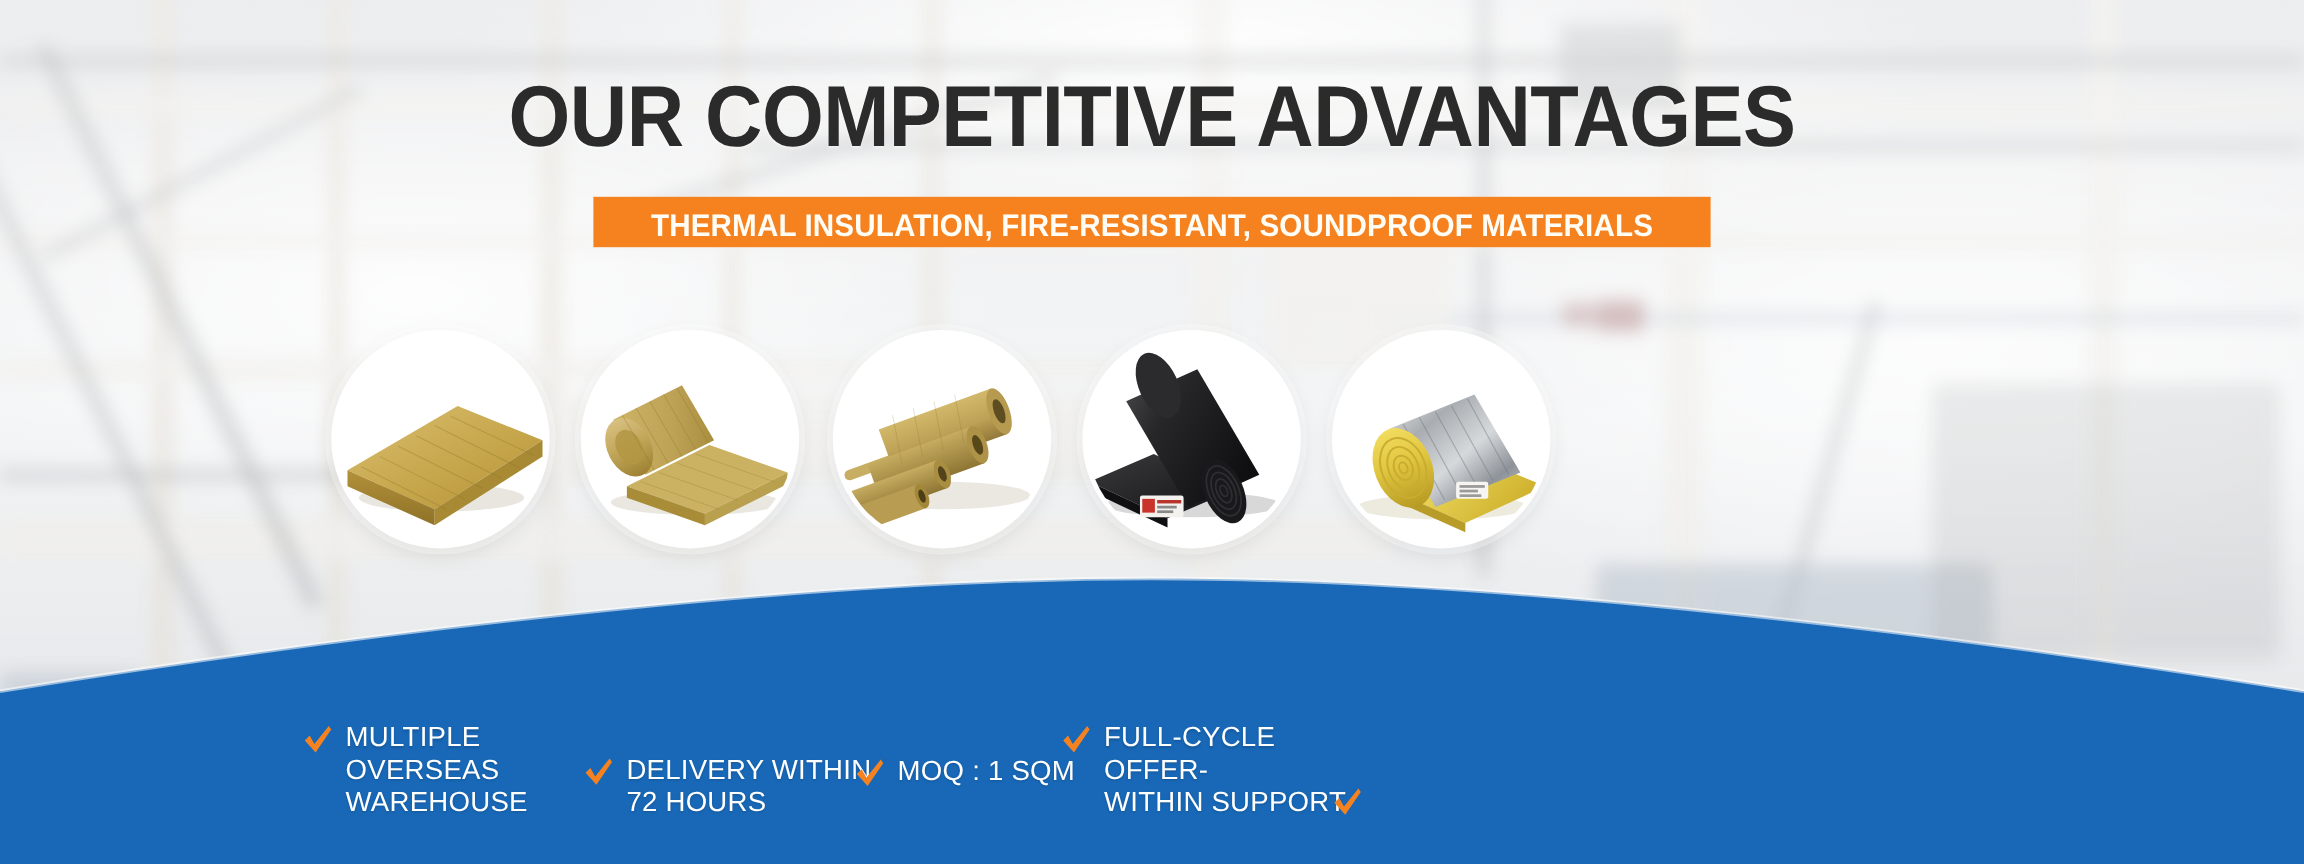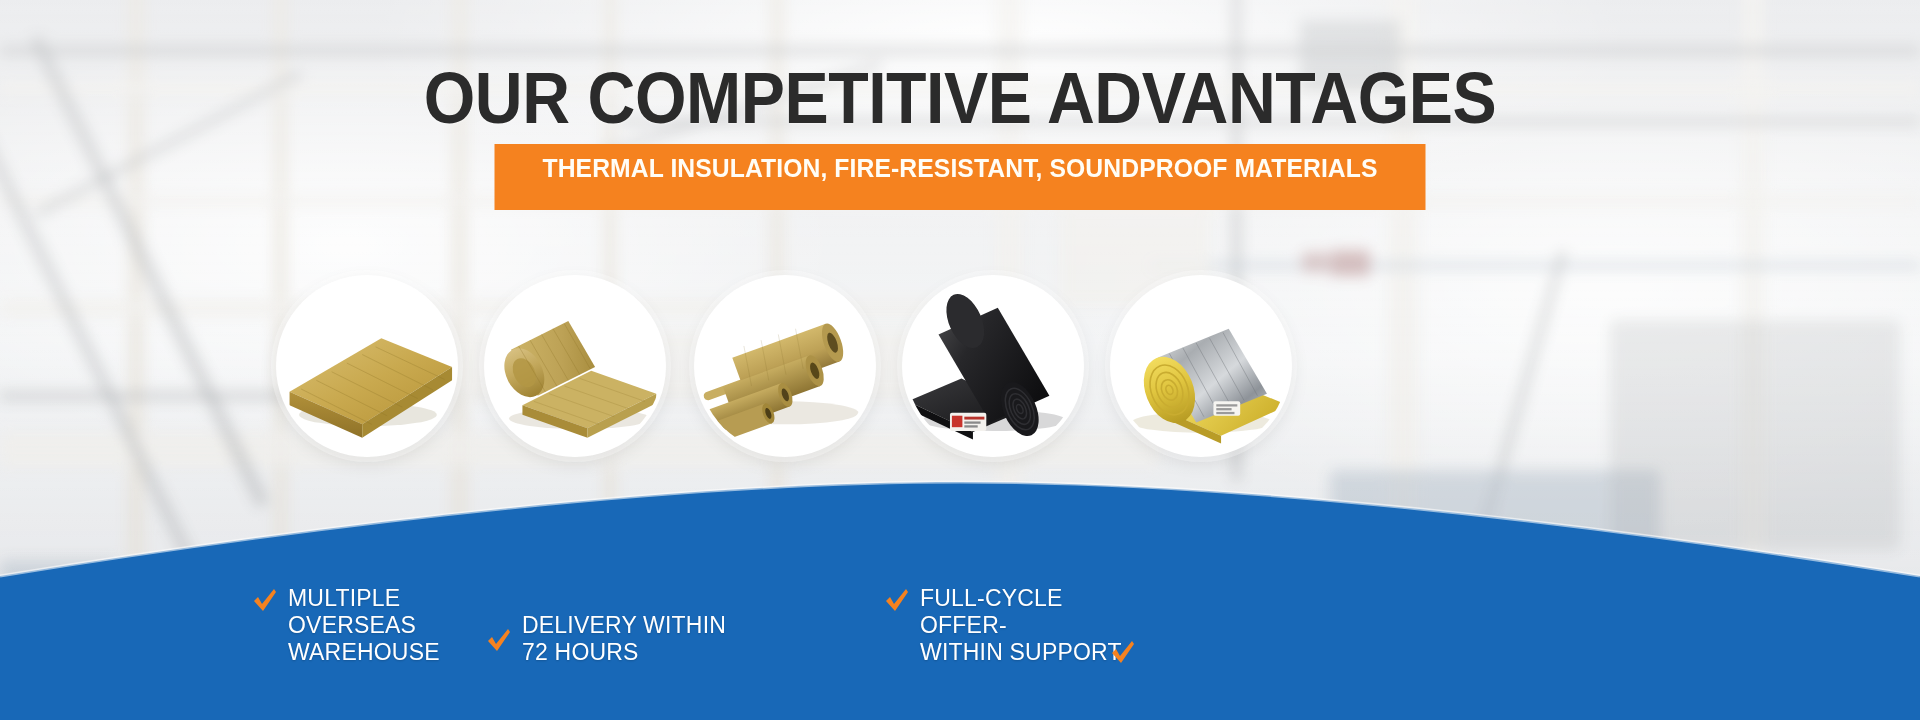--- a/index.html
+++ b/index.html
@@ -50,23 +50,23 @@
     letter-spacing:-.5px;
     color:#2b2b2b;
     transform:scaleX(.92);
     line-height:1;
     white-space:nowrap;
     text-shadow:0 1px 2px rgba(255,255,255,.45);
   }
 
   
   .subbar{
-    position:absolute; top:144px; left:50%; transform:translateX(-50%);
+    position:absolute; top:164px; left:50%; transform:translateX(-50%);
     background:#F5821F;
-    padding:9px 26px 26px 26px;
+    padding:9px 26px 2px 26px;
     color:#fffdf6;
     font-size:26px;
     font-weight:bold;
     letter-spacing:.1px;
     white-space:nowrap;
   }
   .subbar-inner{ transform:scaleX(.95); display:inline-block; }
 
   
   .circles{ position:absolute; left:0; top:0; width:1920px; height:720px; }
@@ -75,21 +75,21 @@
     width:182px; height:182px;
     border-radius:50%;
     background:#ffffff;
     border:4px solid rgba(255,255,255,.95);
     box-shadow:0 0 0 5px rgba(255,255,255,.30), 0 6px 18px rgba(0,0,0,.10);
     overflow:hidden;
   }
   .circle .prod{ position:absolute; inset:0; }
 
   
-  .features{ position:absolute; left:0; bottom:16px; width:1920px; height:140px; }
+  .features{ position:absolute; left:0; bottom:0; width:1920px; height:140px; }
   .feature{
     position:absolute;
     display:flex; align-items:flex-start; gap:10px;
     color:#ffffff;
     font-size:23px;
     line-height:1.17;
     letter-spacing:.2px;
     text-shadow:0 1px 2px rgba(0,0,0,.18);
     white-space:pre-line;
   }
@@ -362,28 +362,34 @@
   <div class="features">
 
     <div class="feature" style="left:252px; bottom:38px; width:260px;">
       <svg class="check" width="26" height="26" viewBox="0 0 26 26">
         <path d="M2,13 L6,9 L10,16 L22,1 L24,4 L11,23 Z" fill="#F58220"></path>
       </svg>
       <span class="ftxt">MULTIPLE OVERSEAS
 WAREHOUSE</span>
     </div>
 
-    <div class="feature" style="left:486px; bottom:38px; width:250px;align-items:center;">
+    <div class="feature" style="left:486px; bottom:38px; width:250px;">
       <svg class="check" width="26" height="26" viewBox="0 0 26 26">
         <path d="M2,13 L6,9 L10,16 L22,1 L24,4 L11,23 Z" fill="#F58220"></path>
       </svg>
       <span class="ftxt">DELIVERY WITHIN
 72 HOURS</span>
     </div>
 
+    <div class="feature" style="left:712px; bottom:62px; width:220px;">
+      <svg class="check" width="26" height="26" viewBox="0 0 26 26">
+        <path d="M2,13 L6,9 L10,16 L22,1 L24,4 L11,23 Z" fill="#F58220"></path>
+      </svg>
+      <span class="ftxt">MOQ : 1 SQM</span>
+    </div>
 
     <div class="feature" style="left:884px; bottom:38px; width:260px;">
       <svg class="check" width="26" height="26" viewBox="0 0 26 26">
         <path d="M2,13 L6,9 L10,16 L22,1 L24,4 L11,23 Z" fill="#F58220"></path>
       </svg>
       <span class="ftxt">FULL-CYCLE OFFER-
 WITHIN SUPPORT</span>
     </div>
 
     <div class="feature" style="left:1110px; bottom:38px; width:250px;">

